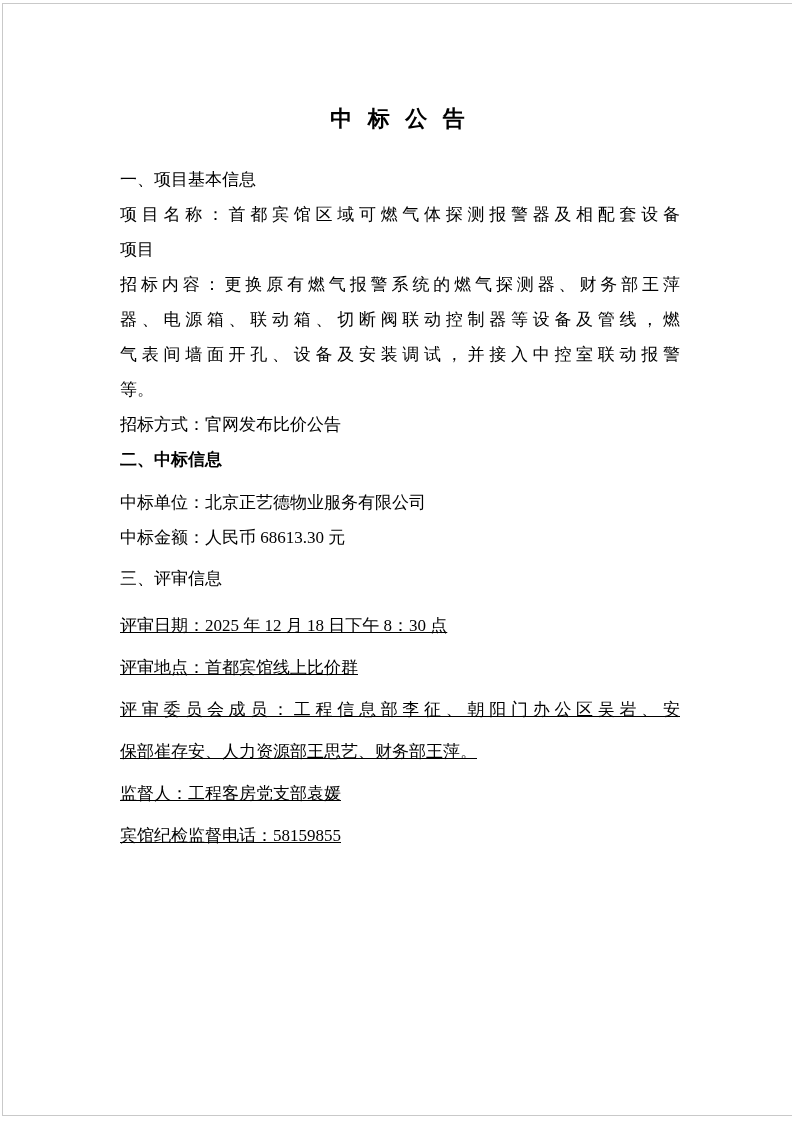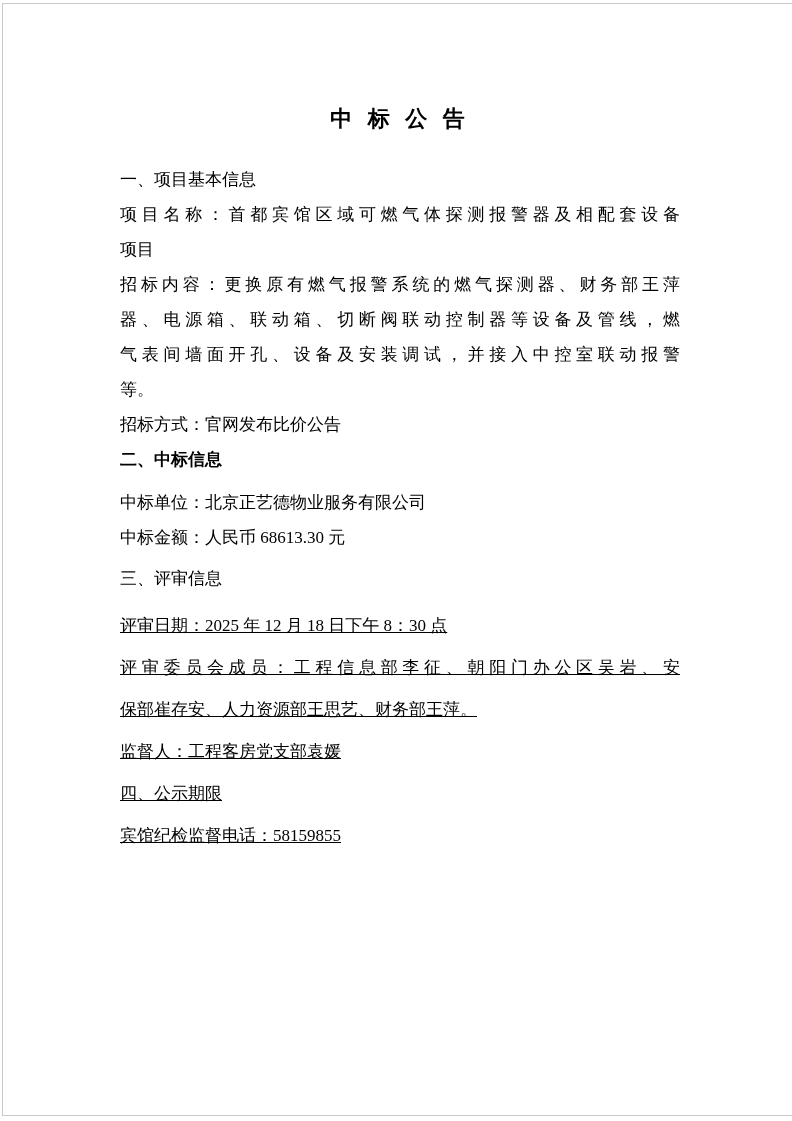--- a/index.html
+++ b/index.html
@@ -96,32 +96,32 @@
   </div>
 
   <div class="para mt6 mb9">
     <div class="line">三、评审信息</div>
   </div>
 
   <div class="para s2">
     <div class="line">评审日期：2025 年 12 月 18 日下午 8：30 点</div>
   </div>
 
+  <div class="para s2">
+    <div class="line">评审地点：首都宾馆线上比价群</div>
+  </div>
 
   <div class="para s2">
     <div class="line fill">评审委员会成员：工程信息部李征、朝阳门办公区吴岩、安</div>
     <div class="line">保部崔存安、人力资源部王思艺、财务部王萍。</div>
   </div>
 
   <div class="para s2">
     <div class="line">监督人：工程客房党支部袁媛</div>
   </div>
 
-  <div class="para s2">
-    <div class="line">四、公示期限</div>
-  </div>
 
 
   <div class="para s2">
     <div class="line">宾馆纪检监督电话：58159855</div>
   </div>
 
 </div>
 
 </body></html>

